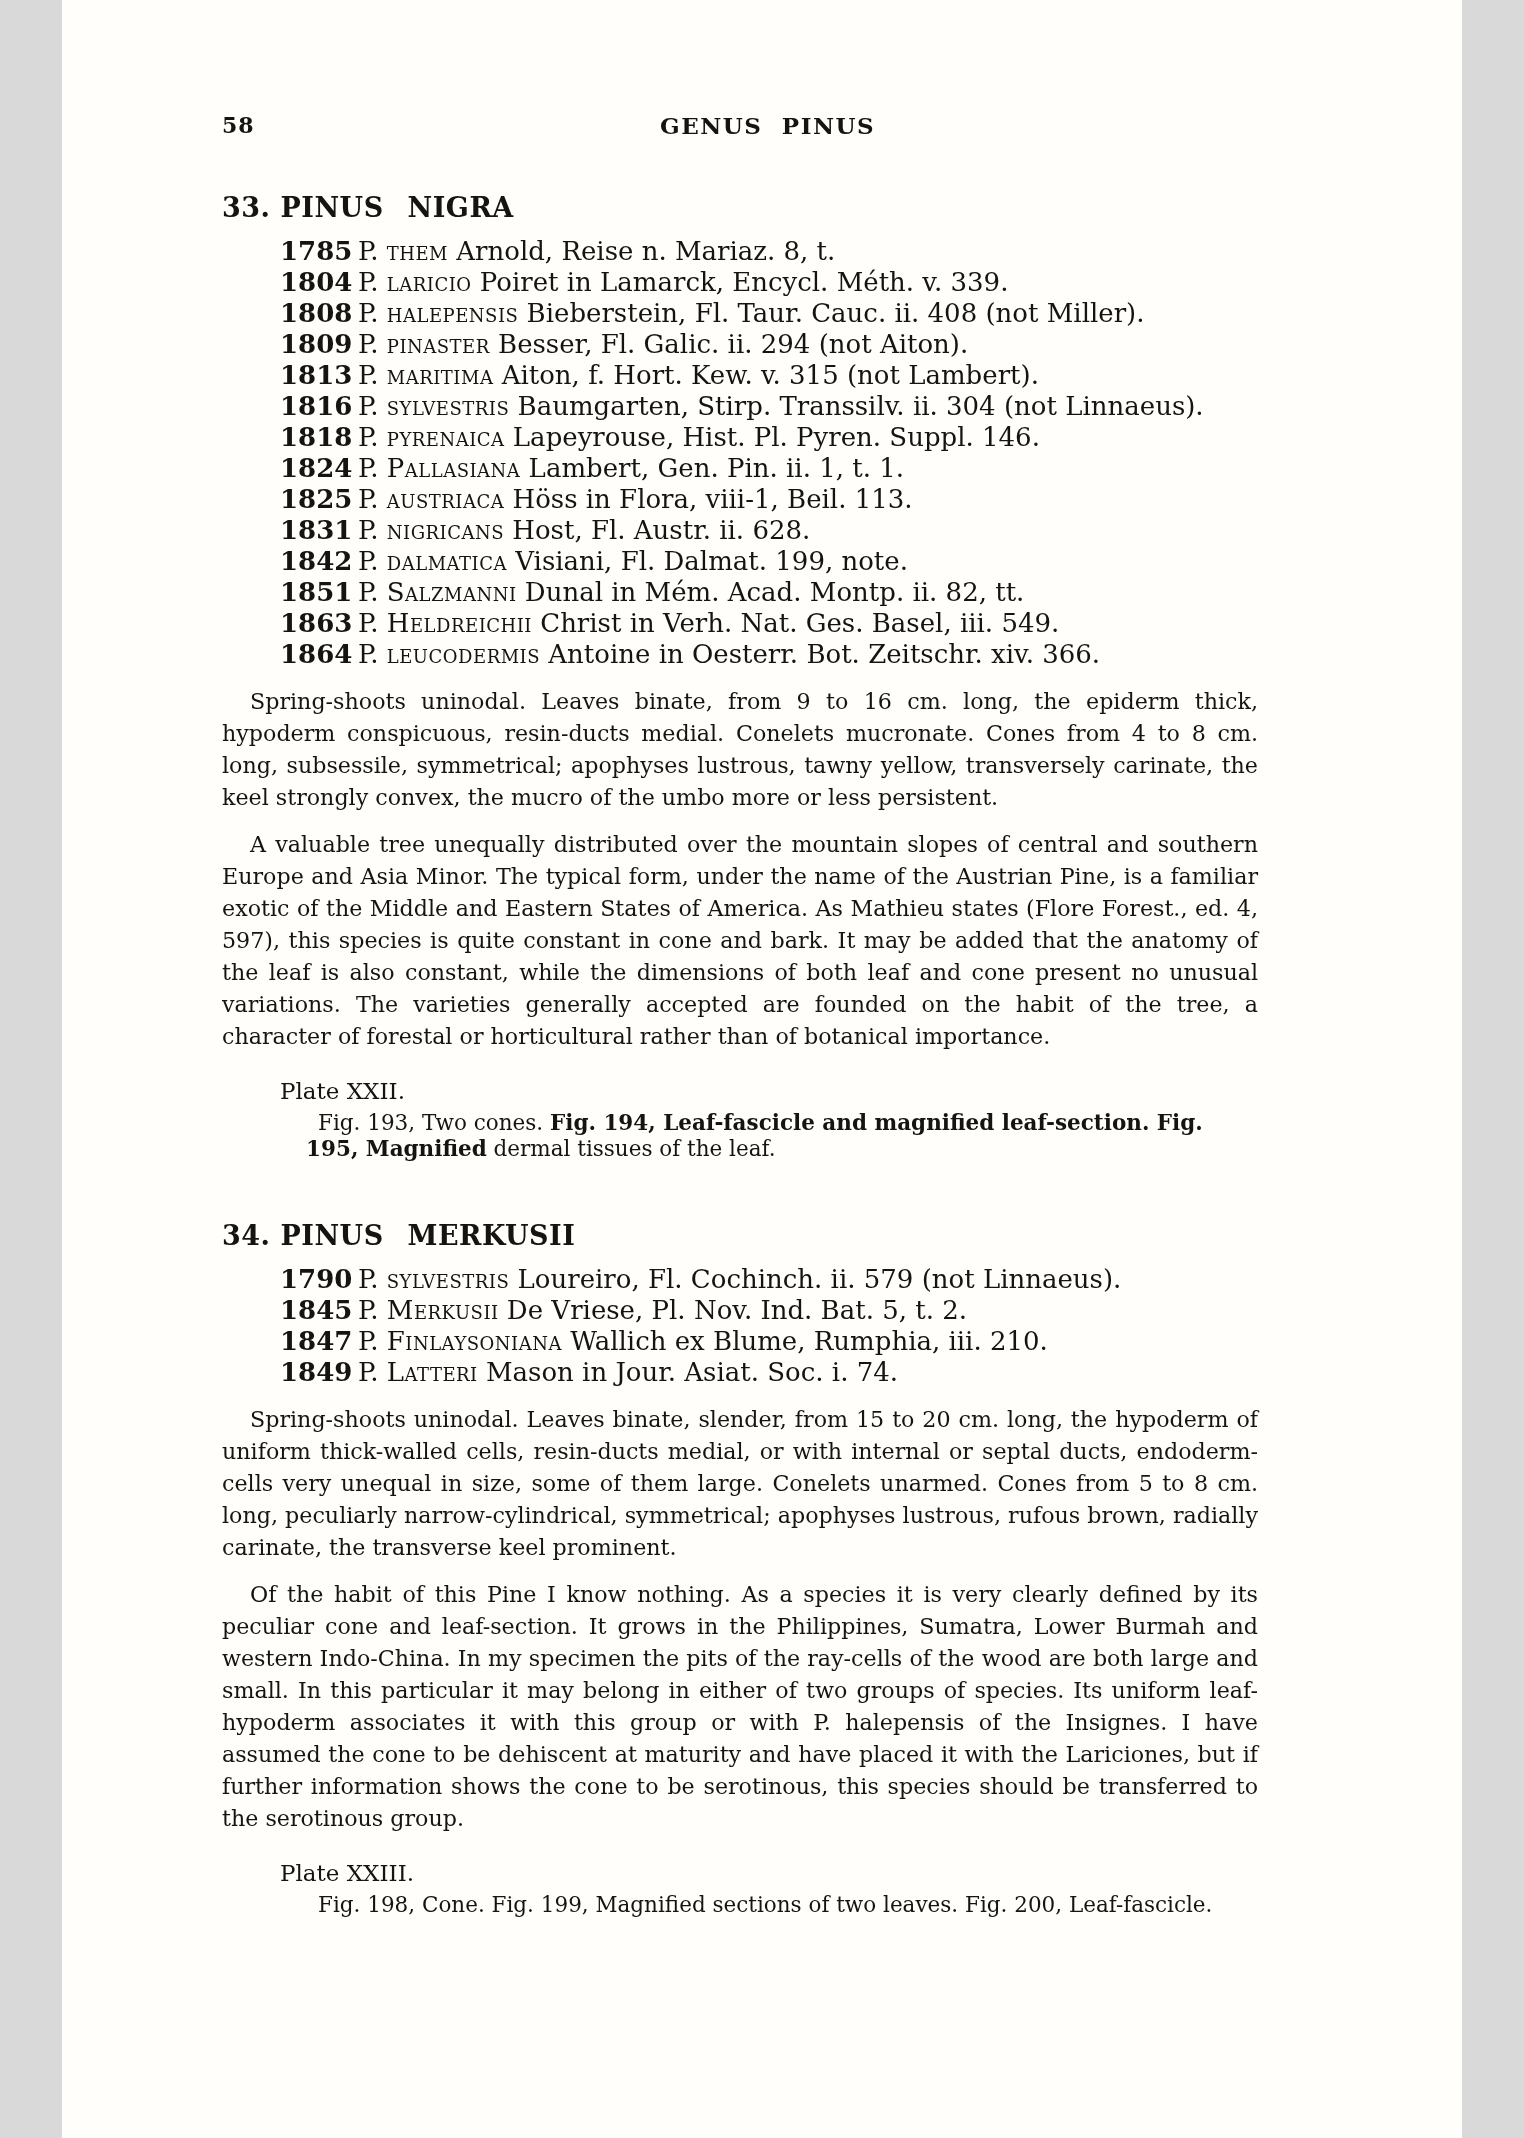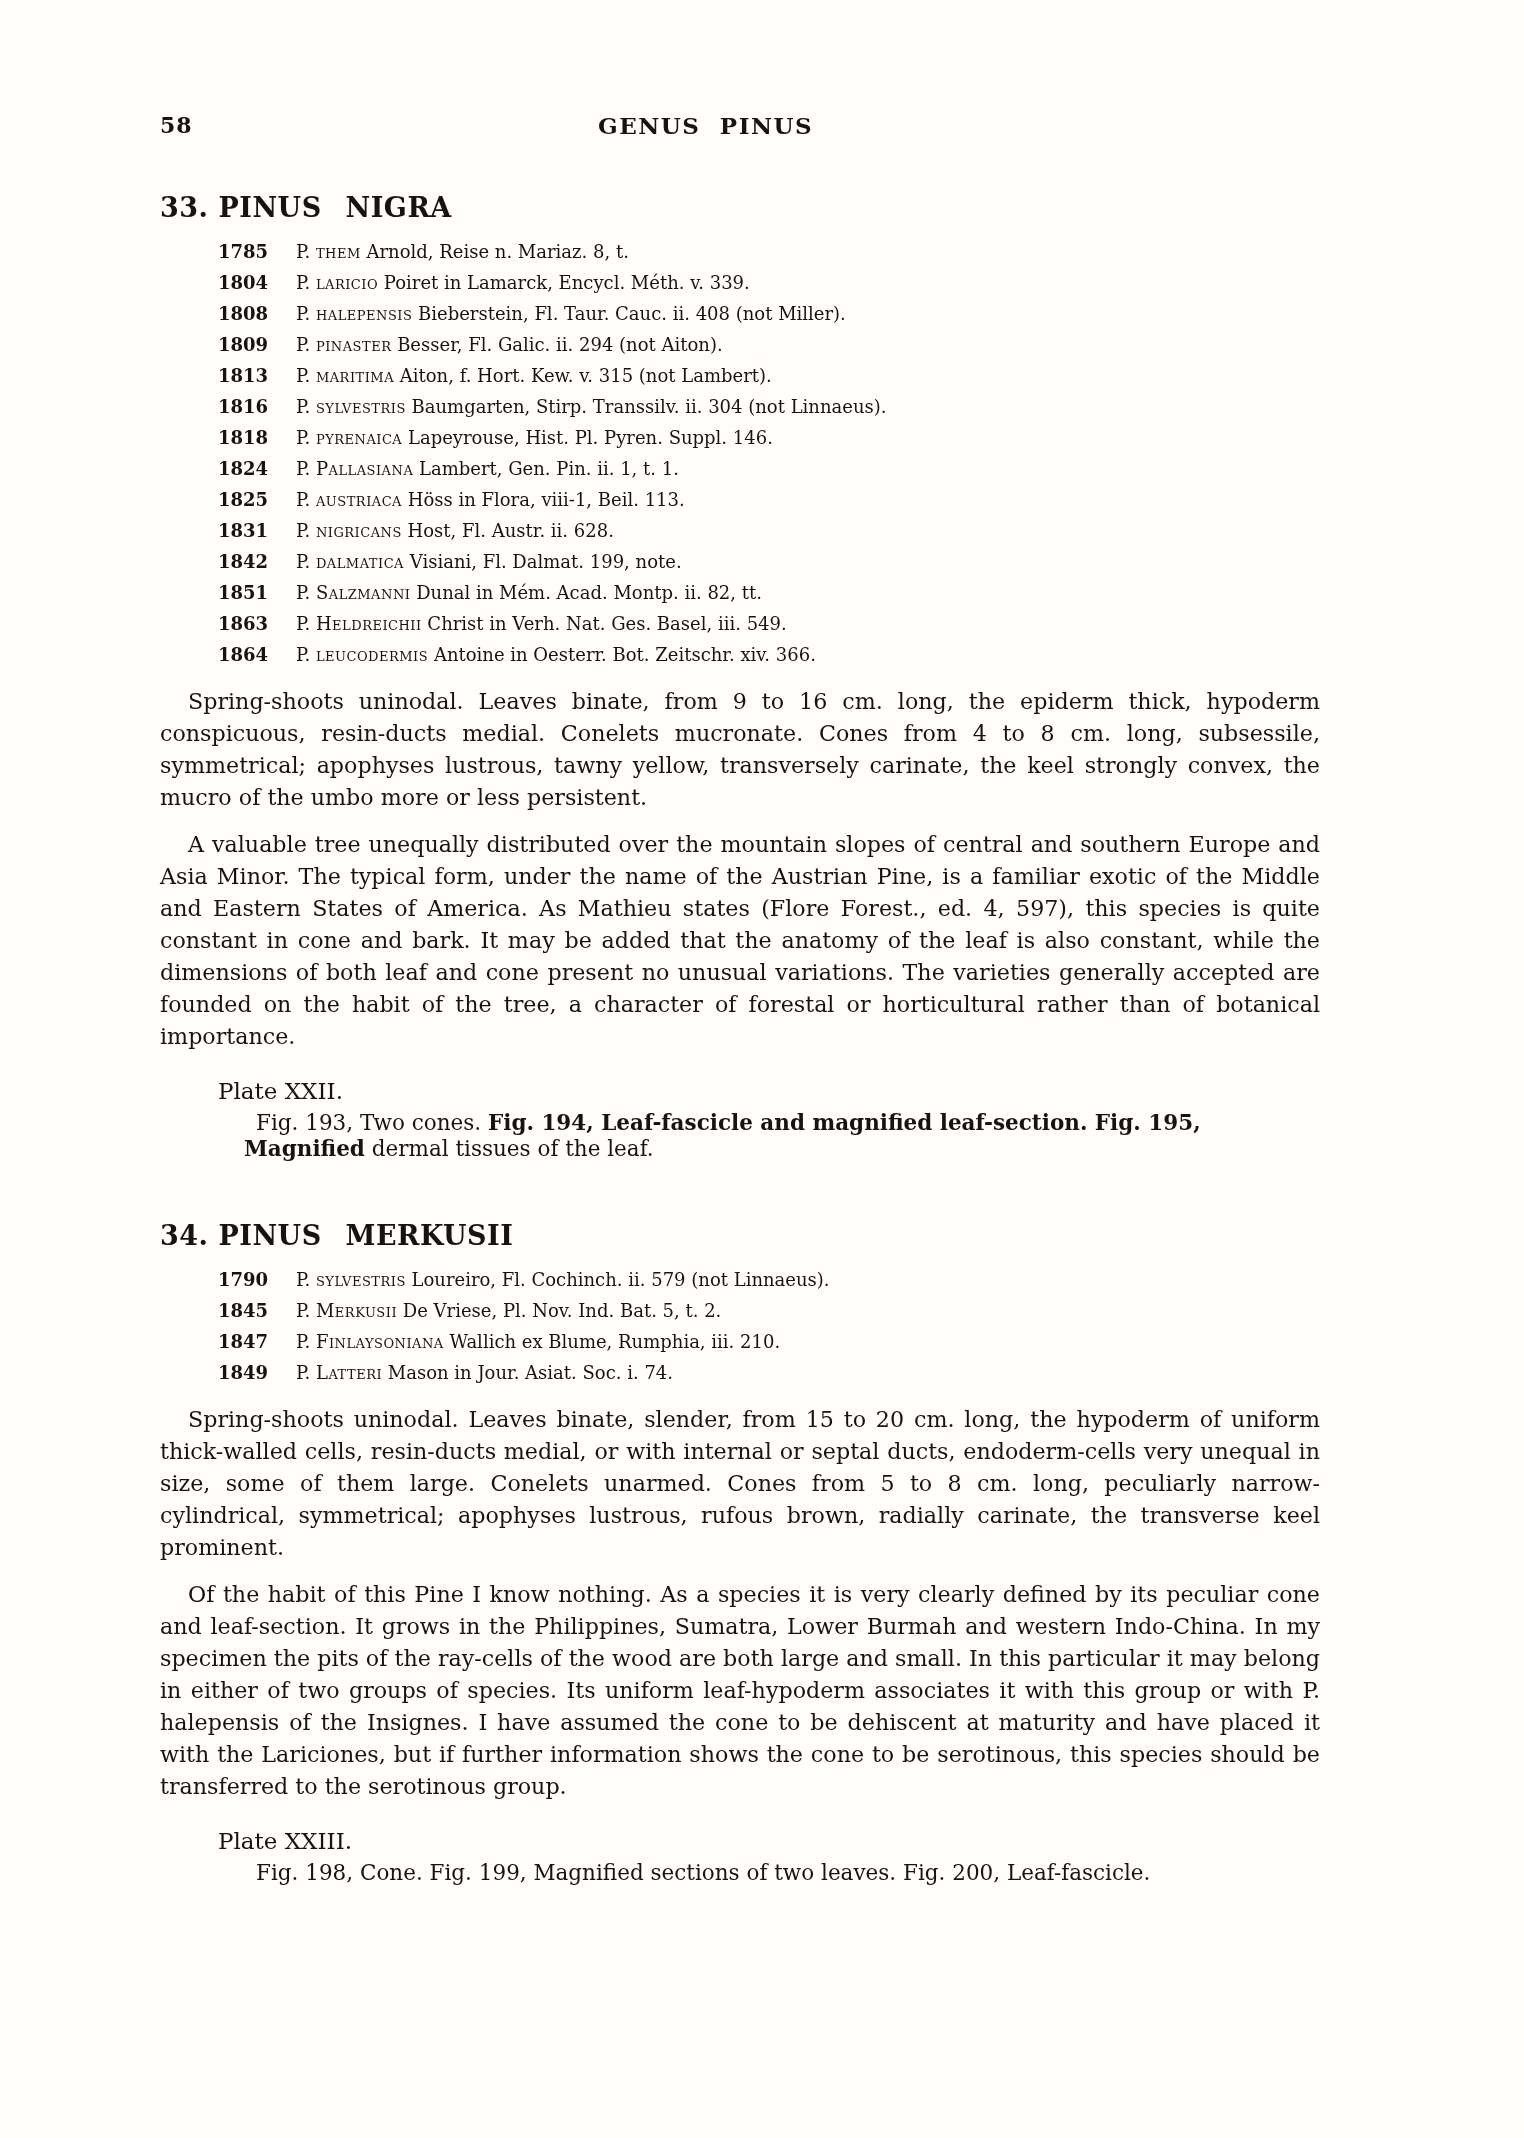--- a/index.html
+++ b/index.html
@@ -1,33 +1,33 @@
 <!DOCTYPE html>
 <html><head>
 <meta charset="utf-8">
 <style>
   html,body{margin:0;padding:0;background:#d9d9d9;}
   .page{
     position:relative;
-    width:1524px;height:2138px;
+    width:1400px;height:2138px;
     margin:0 auto;
     background:#fffefb;
     color:#171410;
     font-family:"DejaVu Serif", serif;
     box-sizing:border-box;
     padding:112px 204px 0 160px;
     overflow:hidden;
   }
   .header{position:relative;height:34px;}
   .pageno{position:absolute;left:0;top:0;font-size:22px;font-weight:700;letter-spacing:1px;}
   .running-title{position:absolute;left:438px;top:0;font-size:23px;font-weight:700;letter-spacing:1.5px;word-spacing:10px;}
   .species-heading{margin-top:46px;font-size:27px;font-weight:700;letter-spacing:0.5px;}
   .species-heading .sp-title{margin-left:10px;word-spacing:14px;}
   .syn-list{margin-top:13px;}
-  .syn-row{display:flex;line-height:31px;font-size:18px;padding-left:58px;}
+  .syn-row{display:flex;line-height:31px;font-size:26px;padding-left:58px;}
   .syn-year{width:54px;text-align:left;font-weight:700;flex:none;}
   .syn-body{margin-left:24px;}
   .sc{font-variant:small-caps;letter-spacing:0.5px;}
   .para{margin:15px 0 0 0;font-size:22.2px;line-height:32px;text-align:justify;text-indent:28px;}
   .plate-block{margin-top:24px;}
   .plate-label{padding-left:58px;font-size:23px;line-height:31px;}
   .figure-caption{margin-top:3px;padding-left:84px;text-indent:12px;font-size:21.5px;line-height:26px;text-align:left;}
   .figure-caption .b{font-weight:700;}
   .section{margin:0;}
   .section + .section{margin-top:58px;}

